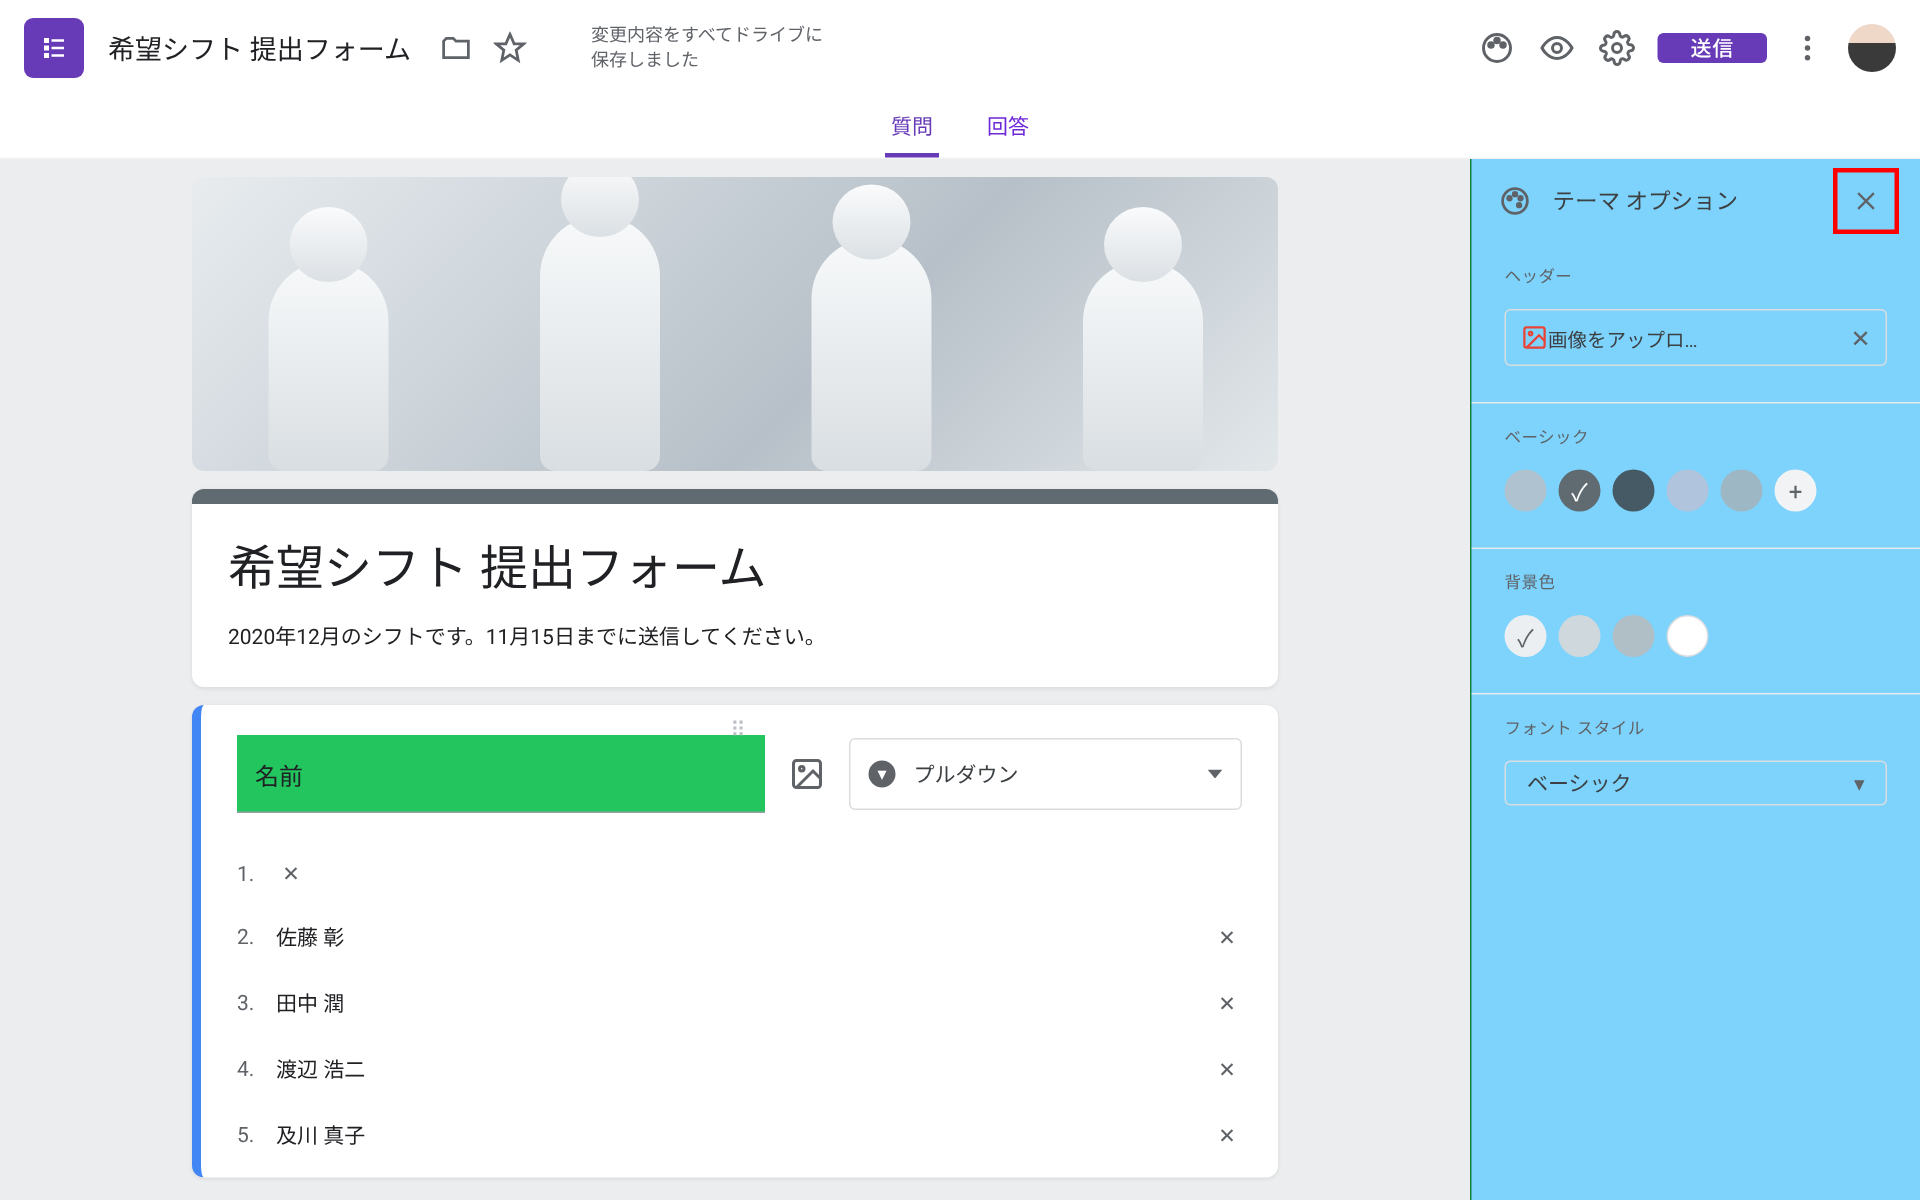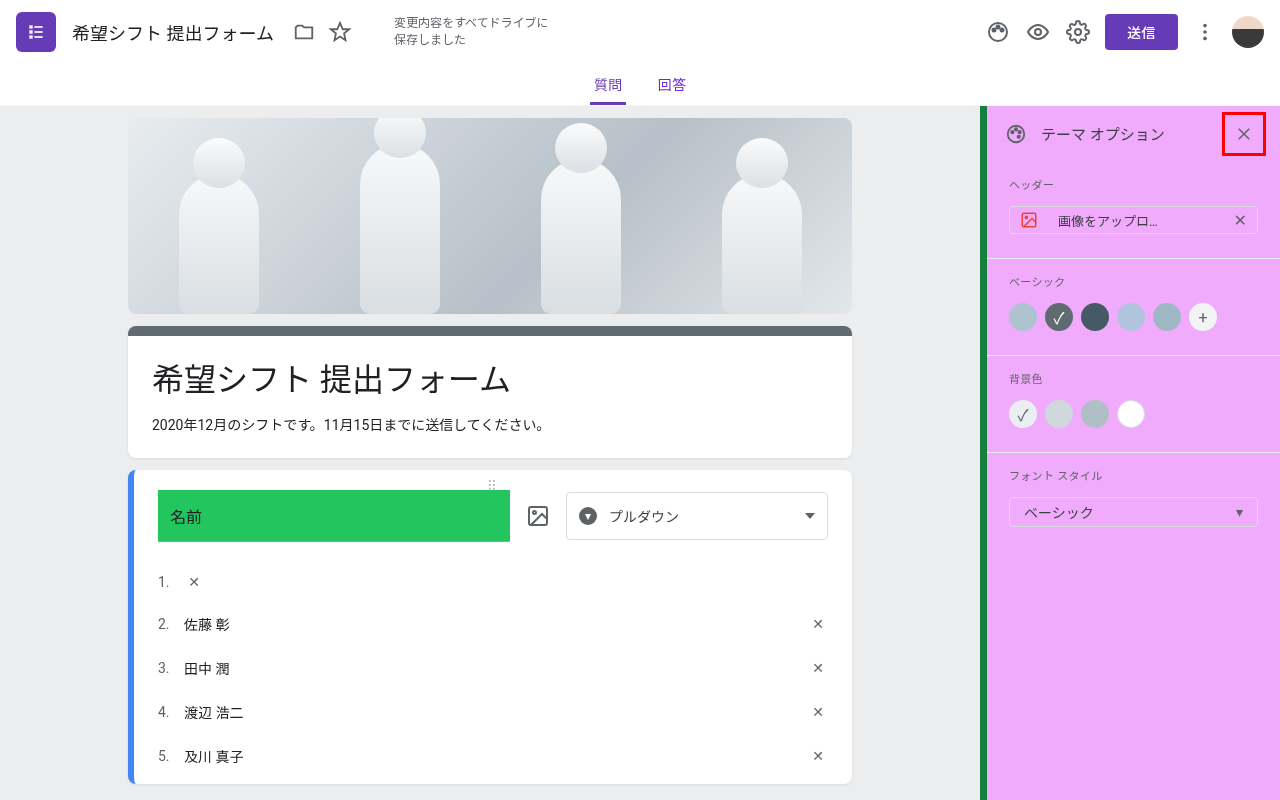--- a/index.html
+++ b/index.html
@@ -14,21 +14,21 @@
   width: 40px; height: 40px; background: #673ab7; border-radius: 6px;
   display: flex; align-items: center; justify-content: center; margin-right: 16px;
 }
 .app-icon svg { fill: #fff; }
 .form-title { font-size: 18px; color: #202124; margin-right: 12px; }
 .hdr-icon { width: 24px; height: 24px; color: #5f6368; margin: 0 6px; cursor: pointer; display: flex; align-items: center; justify-content: center; }
 .save-status { font-size: 12px; color: #5f6368; margin-left: 36px; line-height: 1.4; max-width: 160px; }
 .header-right { margin-left: auto; display: flex; align-items: center; gap: 14px; }
 .hdr-right-icon { width: 26px; height: 26px; color: #5f6368; cursor: pointer; display:flex; align-items:center; justify-content:center; }
 .send-btn {
-  background: #673ab7; color: #fff; border: none; padding: 0 22px; height: 36px;
+  background: #673ab7; color: #fff; border: none; padding: 0 22px; height: 20px;
   border-radius: 4px; font-size: 14px; font-weight: 500; cursor: pointer; letter-spacing: 0.5px;
 }
 .avatar { width: 32px; height: 32px; border-radius: 50%; background: linear-gradient(180deg,#f0d8c8 40%,#3a3a3a 40%); }
 
 
 .tabs { height: 42px; display: flex; justify-content: center; gap: 28px; border-bottom: 1px solid #f1f3f4; }
 .tab { font-size: 14px; color: #6d28d9; padding: 10px 4px; cursor: pointer; border-bottom: 3px solid transparent; }
 .tab.active { color: #673ab7; border-bottom-color: #673ab7; }
 
 
@@ -67,33 +67,33 @@
 }
 .q-type .qticon { width:18px; height:18px; border-radius:50%; background:#5f6368; display:flex;align-items:center;justify-content:center;color:#fff;font-size:12px; }
 .q-type .qtlabel { font-size: 14px; color: #3c4043; flex:1; }
 .options { margin-top: 20px; }
 .opt { display:flex; align-items:center; padding: 12px 0; font-size: 14px; color:#202124; }
 .opt .num { width: 26px; color:#5f6368; }
 .opt .name { flex: 1; }
 .opt .del { color:#5f6368; cursor:pointer; width:20px; text-align:center; }
 
 
-.sidepanel { width: 300px; background: #f0abfc; border-left: 7px solid #15803d; padding: 0; overflow-y:auto; }
+.sidepanel { width: 300px; background: #7dd3fc; border-left: 1px solid #15803d; padding: 0; overflow-y:auto; }
 .sp-header { display:flex; align-items:center; height: 56px; padding: 0 14px 0 18px; gap: 14px; border-bottom: 1px solid transparent; }
 .sp-header .sp-title { font-size: 15px; color: #3c4043; flex:1; }
 .sp-header .palette-icon { width:22px; height:22px; color:#5f6368; }
 .sp-close {
   width: 44px; height: 44px; border: 3px solid #ff0000; display:flex; align-items:center; justify-content:center;
   cursor:pointer; color:#5f6368;
 }
 .sp-section { padding: 14px 22px 24px; border-bottom: 1px solid #e8eaed; }
 .sp-label { font-size: 11px; color:#5f6368; margin-bottom: 14px; letter-spacing: 0.3px; }
 .upload-chip {
-  border:1px solid #dadce0; border-radius: 4px; height: 28px; display:flex; align-items:center;
-  padding: 0 10px; font-size: 13px; gap: 20px; cursor:pointer;
+  border:1px solid #dadce0; border-radius: 4px; height: 38px; display:flex; align-items:center;
+  padding: 0 10px; font-size: 13px; gap: 0; cursor:pointer;
 }
 .upload-chip .uicon { color:#ea4335; }
 .upload-chip .ulabel { flex:1; white-space:nowrap; overflow:hidden; text-overflow:ellipsis; color:#3c4043; }
 .upload-chip .uclose { color:#5f6368; font-size:16px; }
 
 .swatch-row { display:flex; flex-wrap:wrap; gap: 8px; }
 .swatch {
   width: 28px; height: 28px; border-radius: 50%; cursor:pointer;
   display:flex; align-items:center; justify-content:center; color:#fff; font-size:16px;
 }

